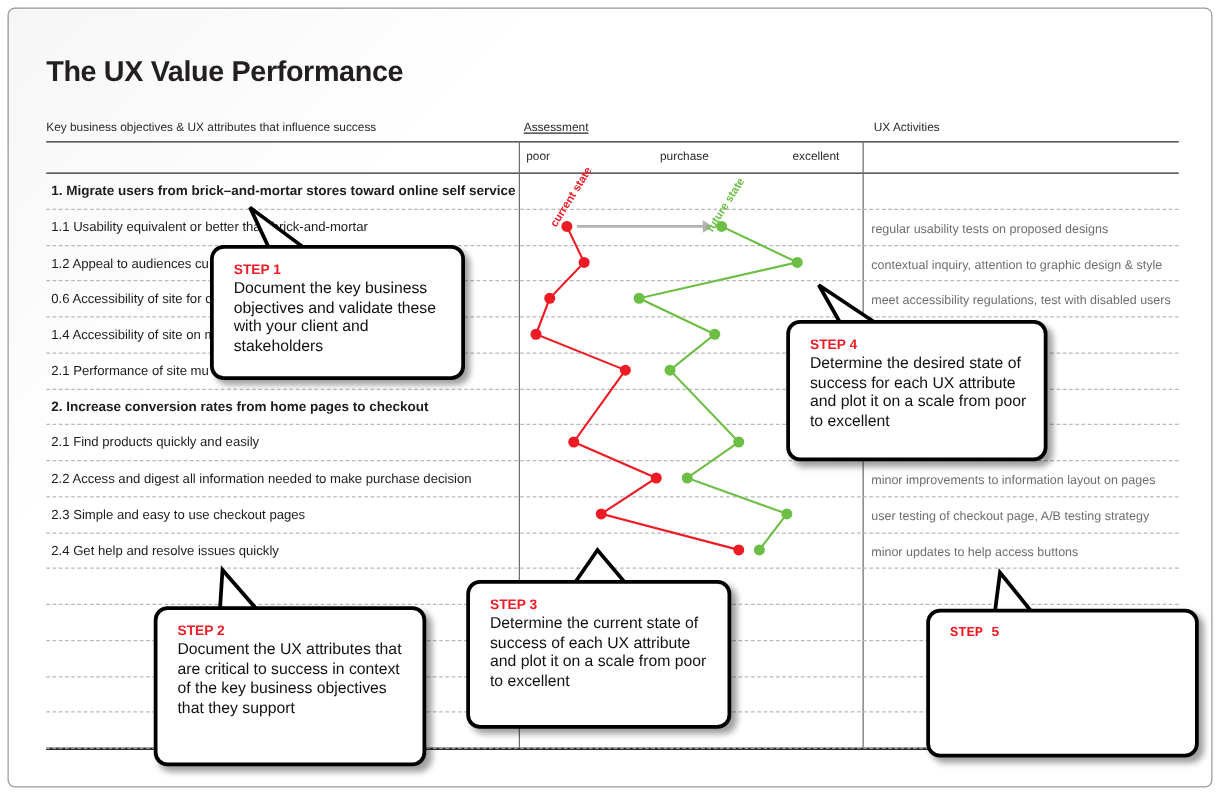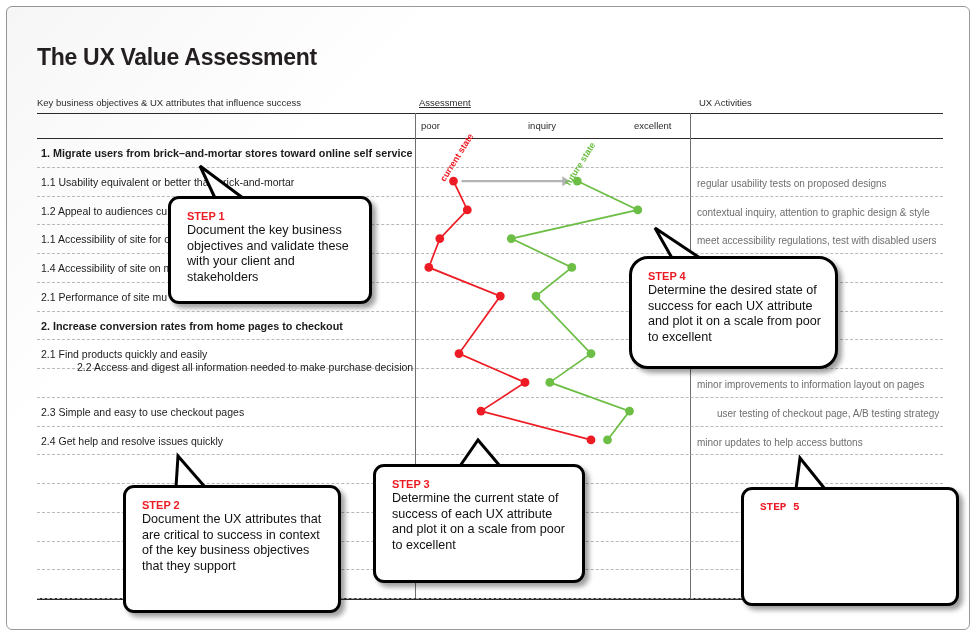--- a/index.html
+++ b/index.html
@@ -63,77 +63,77 @@
   
   .callout{position:absolute;background:#ffffff;border:3px solid #000000;border-radius:11px;
            box-shadow:4px 4px 5px rgba(0,0,0,0.38);}
   .callout .step{color:#ed1c24;font-weight:bold;font-size:11px;margin:0 0 1px 0;}
   .callout .body{color:#111111;font-size:12.6px;line-height:15.5px;}
   .callout .inner{padding:11px 14px 12px 16px;}
 
   #callout1{left:168px;top:196px;width:198px;height:102px;}
   #callout2{left:123px;top:485px;width:212px;height:122px;}
   #callout3{left:373px;top:464px;width:206px;height:113px;}
-  #callout4{left:629px;top:256px;width:203px;height:107px;border-radius:19px;}
+  #callout4{left:629px;top:256px;width:203px;height:107px;}
   #callout5{left:741px;top:487px;width:212px;height:113px;font-family:Liberation Mono, monospace;}
 </style>
 </head>
 <body>
 
 <div id="page">
 
   <div id="frame"></div>
   <div id="frame-shade"></div>
 
-  <div id="title">The UX Value Assessment</div>
+  <div id="title">The UX Value Performance</div>
 
   <div class="colhead" id="head-objectives">Key business objectives &amp; UX attributes that influence success</div>
   <div class="colhead" id="head-assessment">Assessment</div>
   <div class="colhead" id="head-activities">UX Activities</div>
 
   <div class="rule" id="rule-top"></div>
   <div class="rule" id="rule-sub"></div>
   <div class="rule" id="rule-bottom"></div>
 
   <div class="vrule" id="v-assessment"></div>
   <div class="vrule" id="v-activities"></div>
 
   <div class="scalelab" id="scale-poor">poor</div>
-  <div class="scalelab" id="scale-average">inquiry</div>
+  <div class="scalelab" id="scale-average">purchase</div>
   <div class="scalelab" id="scale-excellent">excellent</div>
 
   <div id="rows-layer">
       <div class="rowline" style="top: 166.75px;"></div>
       <div class="rowlabel objective" style="top: 147px;">1. Migrate users from brick–and-mortar stores toward online self service</div>
       <div class="rowline" style="top: 195.5px;"></div>
       <div class="rowlabel" style="top: 175.75px;">1.1 Usability equivalent or better than brick-and-mortar</div>
       <div class="activity" style="top: 177.75px;">regular usability tests on proposed designs</div>
       <div class="rowline" style="top: 224.25px;"></div>
       <div class="rowlabel" style="top: 204.5px;">1.2 Appeal to audiences cu</div>
       <div class="activity" style="top: 206.5px;">contextual inquiry, attention to graphic design &amp; style</div>
       <div class="rowline" style="top: 253px;"></div>
-      <div class="rowlabel" style="top: 233.25px;">1.1 Accessibility of site for c</div>
+      <div class="rowlabel" style="top: 233.25px;">0.6 Accessibility of site for c</div>
       <div class="activity" style="top: 235.25px;">meet accessibility regulations, test with disabled users</div>
       <div class="rowline" style="top: 281.75px;"></div>
       <div class="rowlabel" style="top: 262px;">1.4  Accessibility of site on m</div>
       <div class="activity" style="top: 264px;">est for key devices</div>
       <div class="rowline" style="top: 310.5px;"></div>
       <div class="rowlabel" style="top: 290.75px;">2.1  Performance of site mu</div>
       <div class="activity" style="top: 292.75px;">list interface for speed</div>
       <div class="rowline" style="top: 339.25px;"></div>
       <div class="rowlabel objective" style="top: 319.5px;">2. Increase conversion rates from home pages to checkout</div>
       <div class="rowline" style="top: 368px;"></div>
       <div class="rowlabel" style="top: 348.25px;">2.1 Find products quickly and easily</div>
       <div class="activity" style="top: 350.25px;">ise, user testing</div>
       <div class="rowline" style="top: 396.75px;"></div>
-      <div class="rowlabel" style="top: 361px; margin-left: 36px;">2.2  Access and digest all information needed to make purchase decision</div>
+      <div class="rowlabel" style="top: 377px;">2.2  Access and digest all information needed to make purchase decision</div>
       <div class="activity" style="top: 379px;">minor improvements to information layout on pages</div>
       <div class="rowline" style="top: 425.5px;"></div>
       <div class="rowlabel" style="top: 405.75px;">2.3  Simple and easy to use checkout pages</div>
-      <div class="activity" style="top: 407.75px; margin-left: 20px;">user testing of checkout page, A/B testing strategy</div>
+      <div class="activity" style="top: 407.75px;">user testing of checkout page, A/B testing strategy</div>
       <div class="rowline" style="top: 454.25px;"></div>
       <div class="rowlabel" style="top: 434.5px;">2.4  Get help and resolve issues quickly</div>
       <div class="activity" style="top: 436.5px;">minor updates to help access buttons</div>
       <div class="rowline" style="top: 483px;"></div>
       <div class="rowline" style="top: 511.75px;"></div>
       <div class="rowline" style="top: 540.5px;"></div>
       <div class="rowline" style="top: 569.25px;"></div>
       <div class="rowline" style="top: 598px;"></div>
     </div>
 

